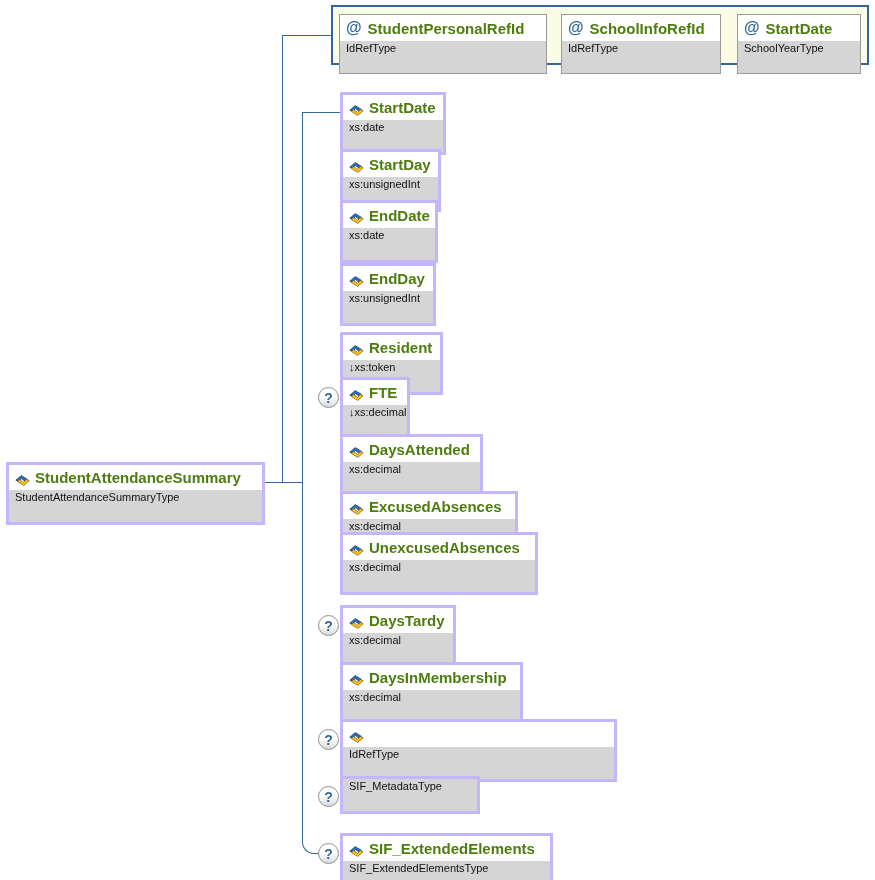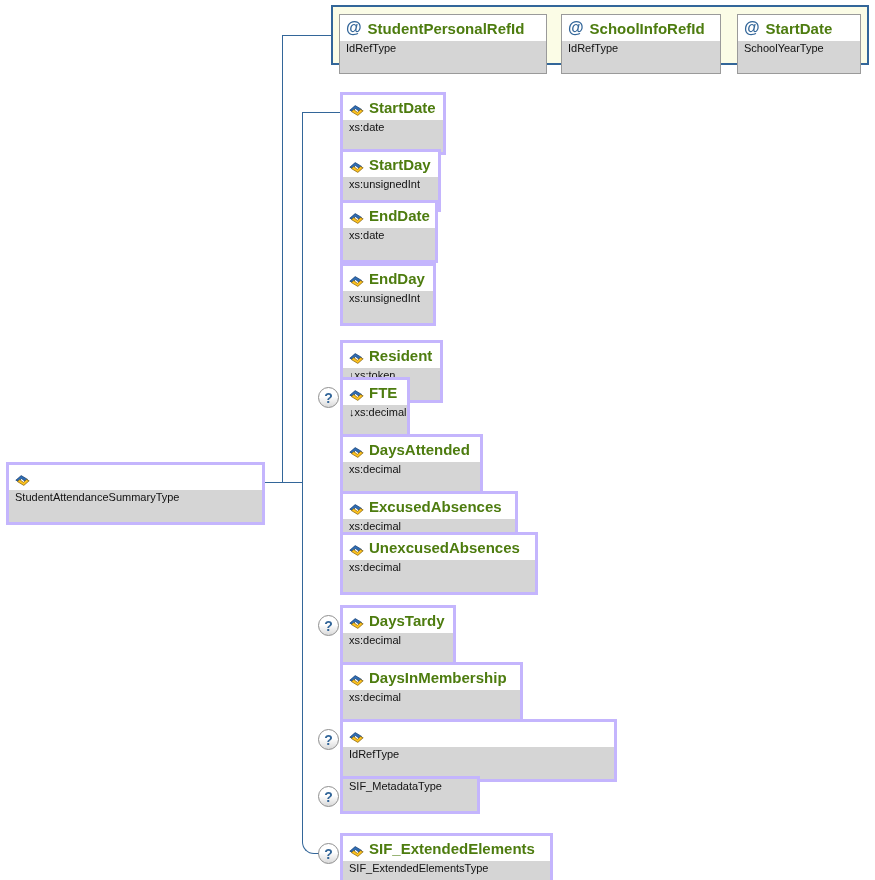--- a/index.html
+++ b/index.html
@@ -71,20 +71,21 @@
       <div class="trow">SchoolYearType</div>
     </div>
   </div>
 
   <div class="ebox" style="left:6px;top:462px;width:259px">
     <div class="nrow">
       <span class="eicon"><svg width="15" height="11" viewBox="0 0 15 11">
             <path d="M0.8,5.2 L6.2,0.6 L12.6,4.4 L10.2,6.4 L6.6,3.6 L3.6,6.4 Z" fill="#2F6DB5" stroke="#123A6B" stroke-width="0.7"></path>
             <path d="M14.2,5.8 L8.8,10.4 L2.4,6.6 L4.8,4.6 L8.4,7.4 L11.4,4.6 Z" fill="#FFC31E" stroke="#7A5B10" stroke-width="0.7"></path>
           </svg></span>
+      <span class="nm">StudentAttendanceSummary</span>
     </div>
     <div class="trow">StudentAttendanceSummaryType</div>
   </div>
 
   <div class="ebox" style="top:92px;width:106px">
     <div class="nrow">
       <span class="eicon"><svg width="15" height="11" viewBox="0 0 15 11">
             <path d="M0.8,5.2 L6.2,0.6 L12.6,4.4 L10.2,6.4 L6.6,3.6 L3.6,6.4 Z" fill="#2F6DB5" stroke="#123A6B" stroke-width="0.7"></path>
             <path d="M14.2,5.8 L8.8,10.4 L2.4,6.6 L4.8,4.6 L8.4,7.4 L11.4,4.6 Z" fill="#FFC31E" stroke="#7A5B10" stroke-width="0.7"></path>
           </svg></span>
@@ -119,21 +120,21 @@
     <div class="nrow">
       <span class="eicon"><svg width="15" height="11" viewBox="0 0 15 11">
             <path d="M0.8,5.2 L6.2,0.6 L12.6,4.4 L10.2,6.4 L6.6,3.6 L3.6,6.4 Z" fill="#2F6DB5" stroke="#123A6B" stroke-width="0.7"></path>
             <path d="M14.2,5.8 L8.8,10.4 L2.4,6.6 L4.8,4.6 L8.4,7.4 L11.4,4.6 Z" fill="#FFC31E" stroke="#7A5B10" stroke-width="0.7"></path>
           </svg></span>
       <span class="nm">EndDay</span>
     </div>
     <div class="trow">xs:unsignedInt</div>
   </div>
 
-  <div class="ebox" style="top:340px;width:103px">
+  <div class="ebox" style="top:332px;width:103px">
     <div class="nrow">
       <span class="eicon"><svg width="15" height="11" viewBox="0 0 15 11">
             <path d="M0.8,5.2 L6.2,0.6 L12.6,4.4 L10.2,6.4 L6.6,3.6 L3.6,6.4 Z" fill="#2F6DB5" stroke="#123A6B" stroke-width="0.7"></path>
             <path d="M14.2,5.8 L8.8,10.4 L2.4,6.6 L4.8,4.6 L8.4,7.4 L11.4,4.6 Z" fill="#FFC31E" stroke="#7A5B10" stroke-width="0.7"></path>
           </svg></span>
       <span class="nm">Resident</span>
     </div>
     <div class="trow">↓xs:token</div>
   </div>
 

